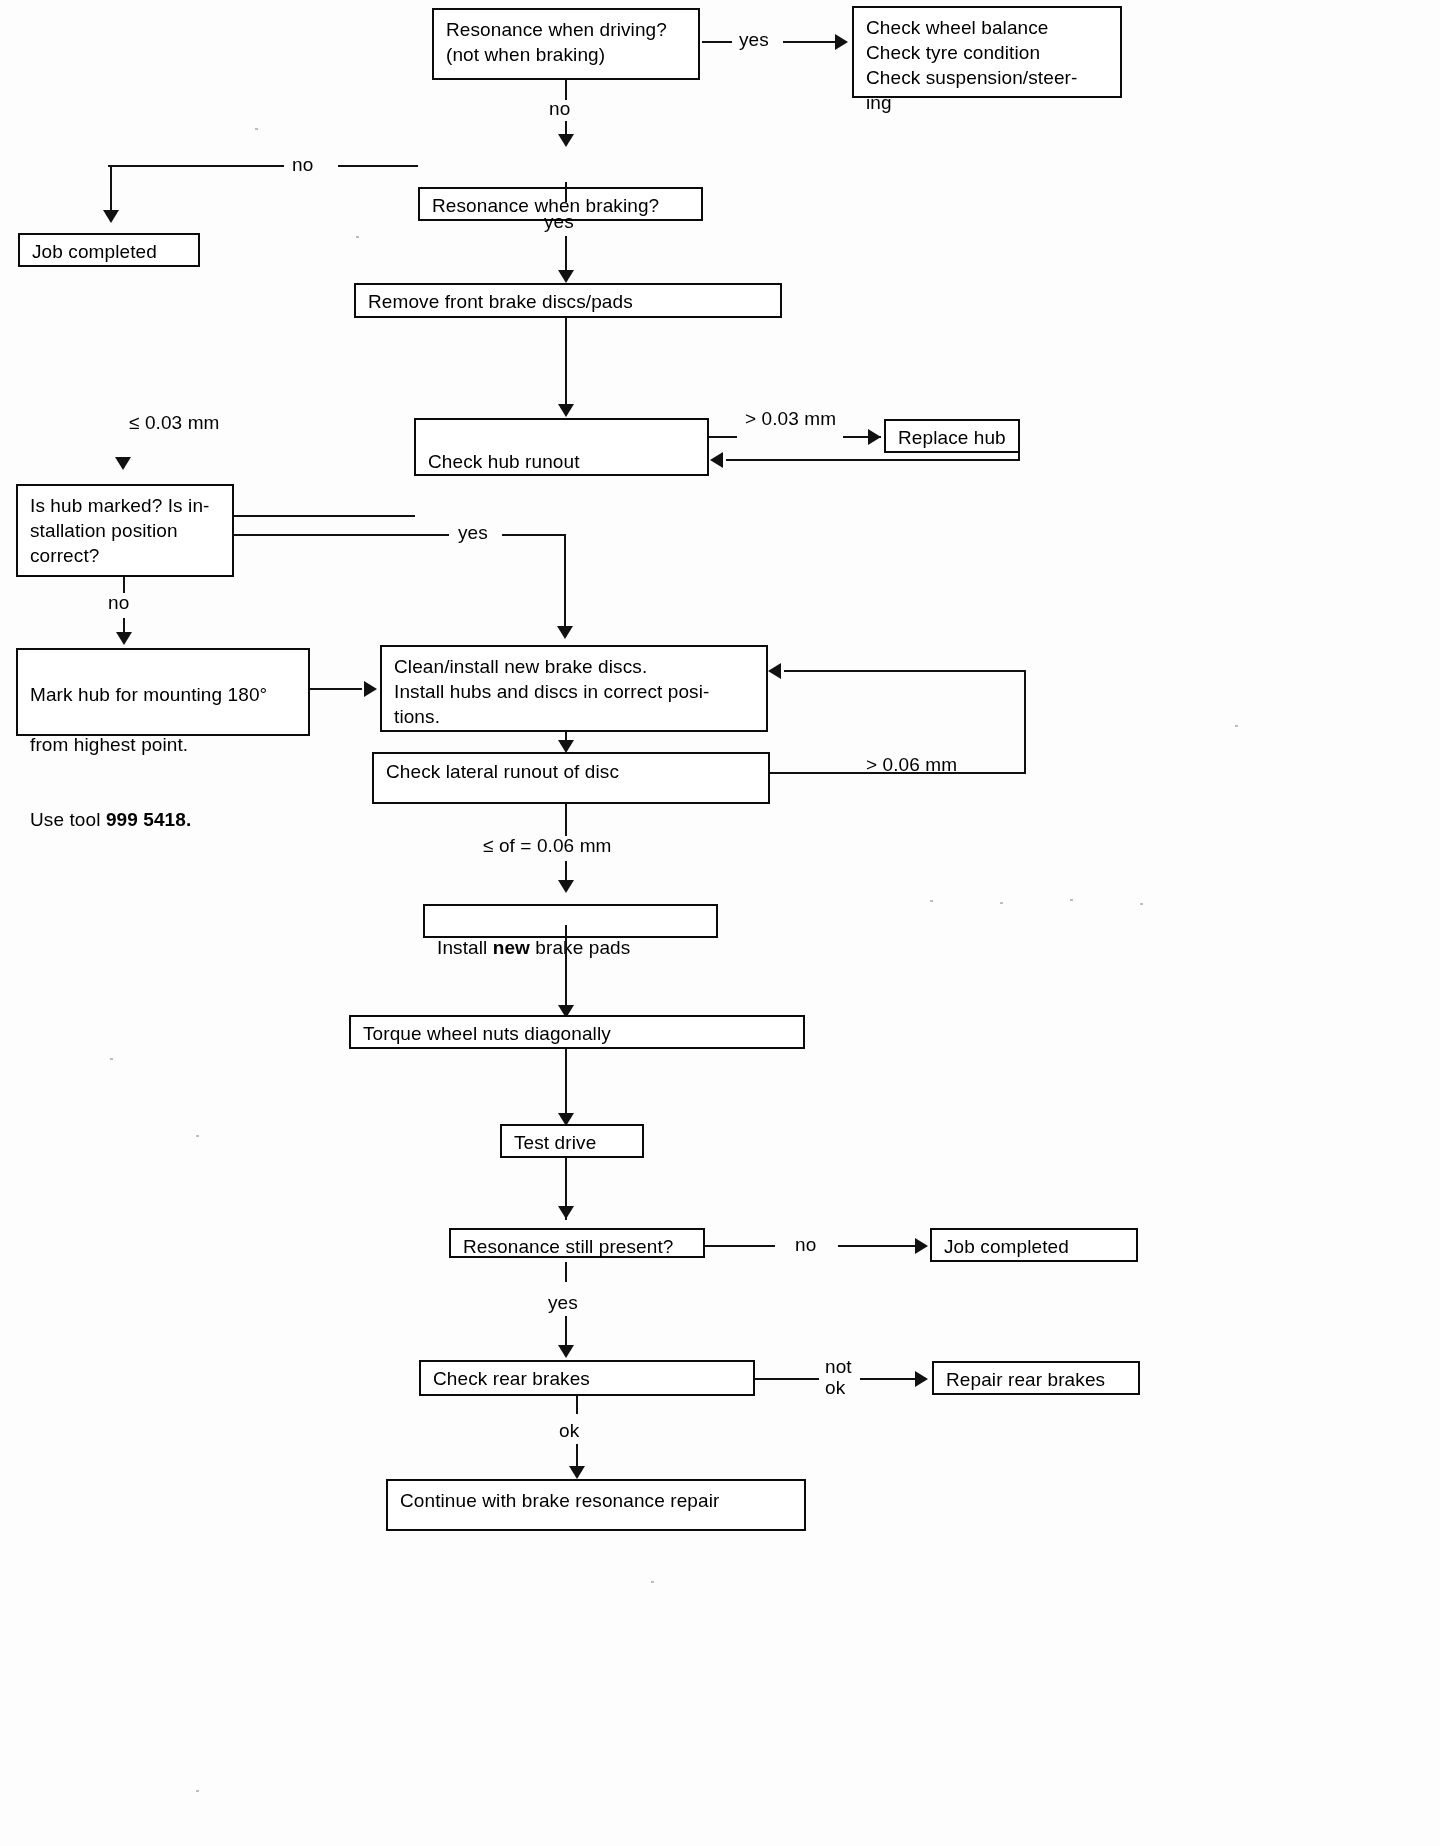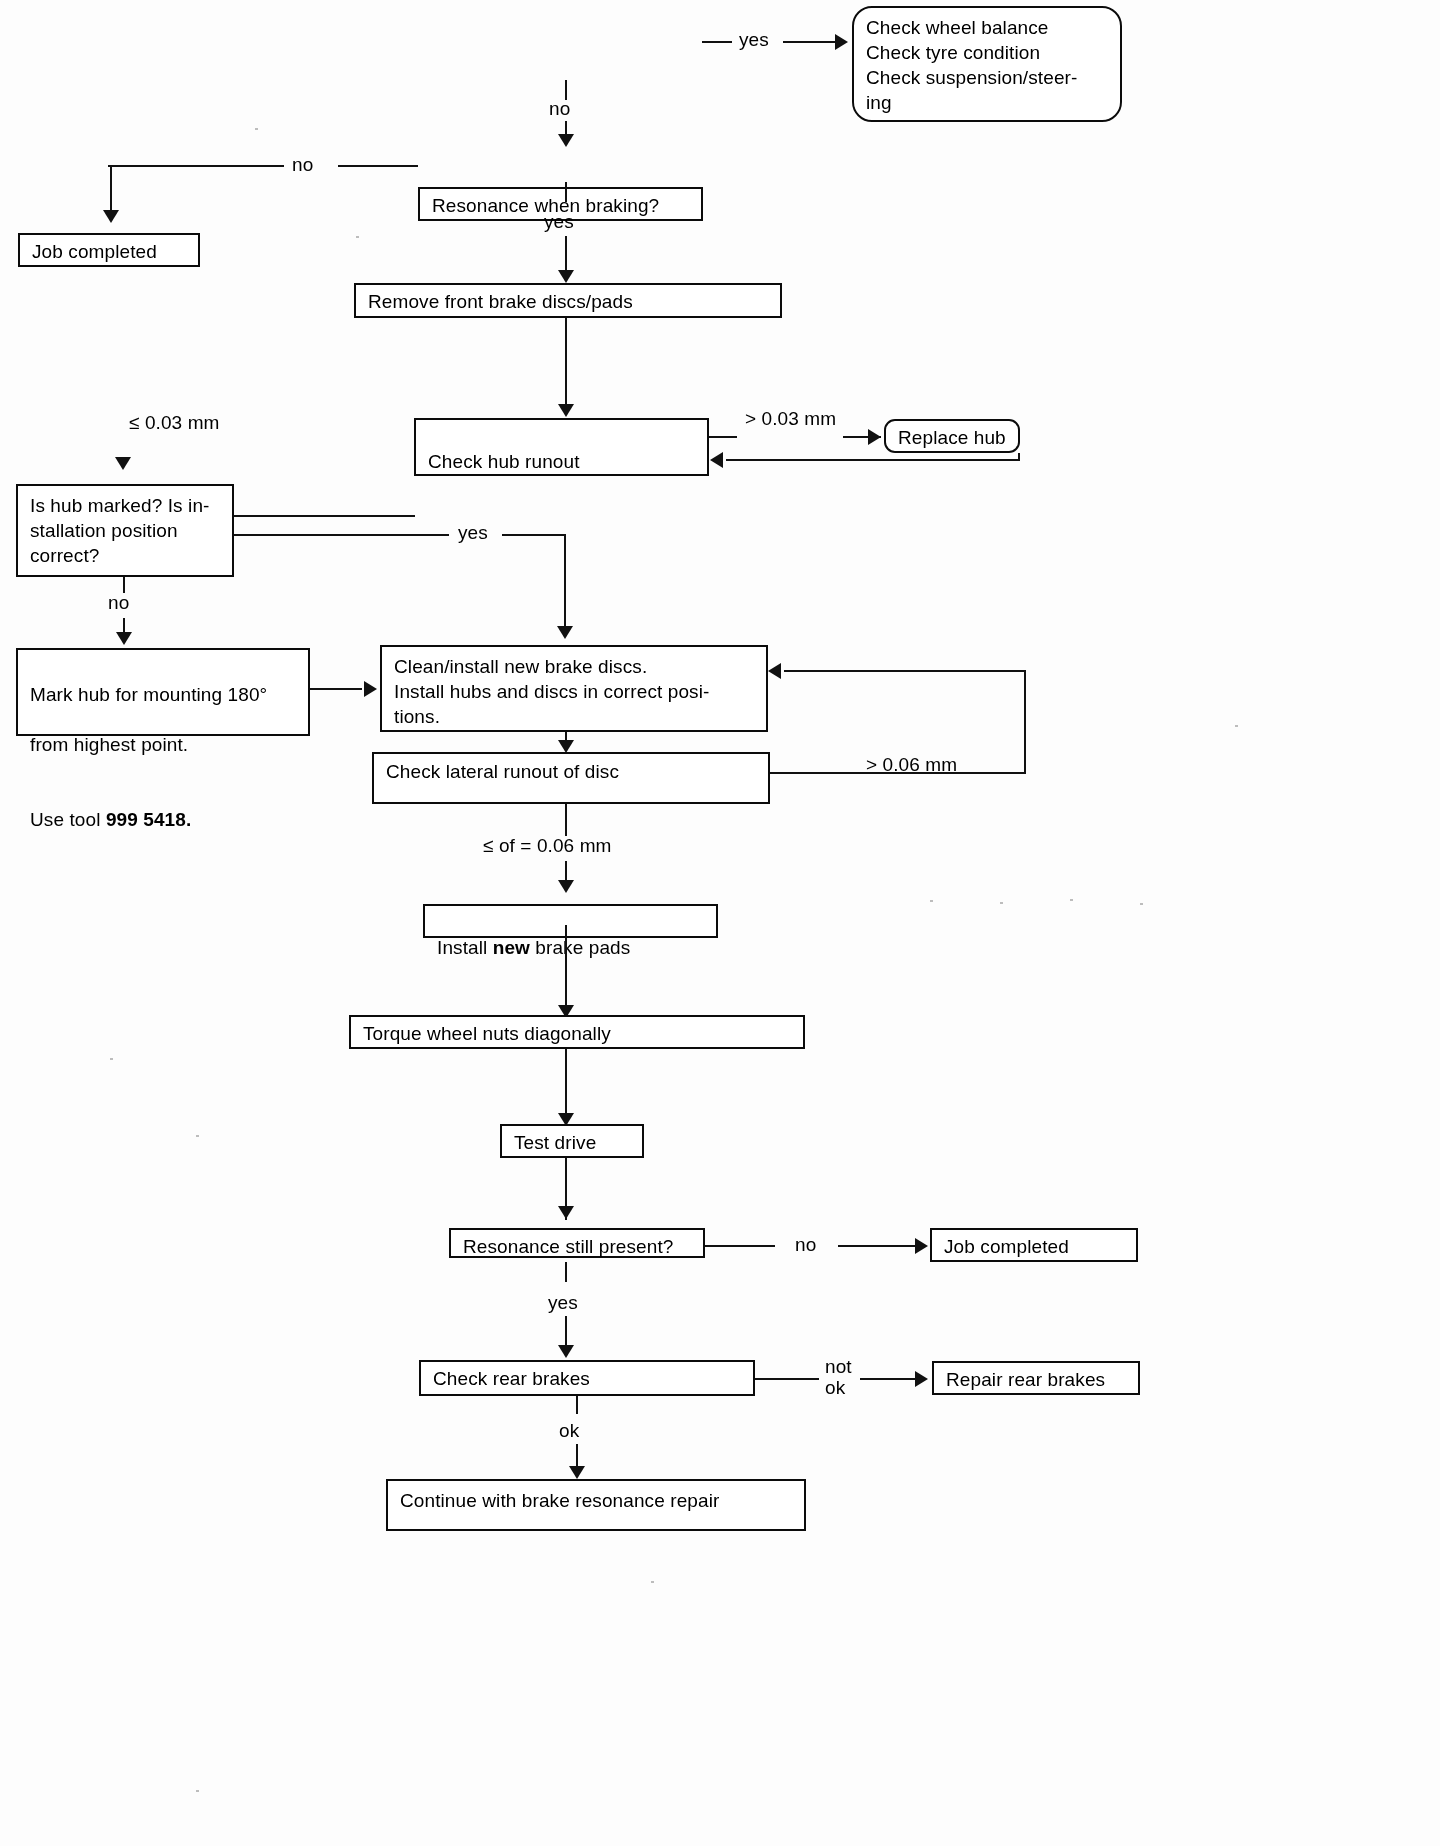--- a/index.html
+++ b/index.html
@@ -64,27 +64,29 @@
     position: absolute;
     background: #bdbdbd;
     width: 3px; height: 2px;
   }
 </style>
 </head>
 <body>
 
 <div id="page">
 
+  <div class="box" style="left:432px; top:8px; width:268px; height:72px;">Resonance when driving?
+(not when braking)</div>
 
   <div class="ln-h" style="left:702px; top:41px; width:30px;"></div>
   <div class="lbl" style="left:739px; top:29px;">yes</div>
   <div class="ln-h" style="left:783px; top:41px; width:55px;"></div>
   <div class="ar-r" style="left:835px; top:34px;"></div>
 
-  <div class="box" style="left:852px; top:6px; width:270px; height:116px;border-radius:20px;">Check wheel balance
+  <div class="box" style="left:852px; top:6px; width:270px; height:92px;">Check wheel balance
 Check tyre condition
 Check  suspension/steer-
 ing</div>
 
   <div class="ln-v" style="left:565px; top:80px; height:20px;"></div>
   <div class="lbl" style="left:549px; top:98px;">no</div>
   <div class="ln-v" style="left:565px; top:121px; height:17px;"></div>
   <div class="ar-d" style="left:558px; top:134px;"></div>
 
   <div class="box" style="left:418px; top:148px; width:285px; height:34px; padding-top:4px;margin-top:39px;">Resonance when braking?</div>
@@ -109,21 +111,21 @@
 
   <div class="box" style="left:414px; top:418px; width:295px; height:58px; padding-top:4px;">
     <div>Check hub runout</div>
   </div>
 
   <div class="ln-h" style="left:709px; top:436px; width:28px;"></div>
   <div class="lbl" style="left:745px; top:408px;">&gt; 0.03 mm</div>
   <div class="ln-h" style="left:843px; top:436px; width:38px;"></div>
   <div class="ar-r" style="left:868px; top:429px;"></div>
 
-  <div class="box" style="left:884px; top:419px; width:136px; height:34px; padding-top:4px;border-radius:11px;">Replace hub</div>
+  <div class="box" style="left:884px; top:419px; width:136px; height:34px; padding-top:4px;">Replace hub</div>
 
   <div class="ln-v" style="left:1018px; top:453px; height:8px;"></div>
   <div class="ln-h" style="left:726px; top:459px; width:294px;"></div>
   <div class="ar-l" style="left:710px; top:452px;"></div>
 
   <div class="ln-h" style="left:120px; top:515px; width:295px;"></div>
   <div class="lbl" style="left:129px; top:412px;">≤ 0.03 mm</div>
   <div class="ln-v" style="left:122px; top:515px; height:45px;"></div>
   <div class="ar-d" style="left:115px; top:457px;"></div>
 

